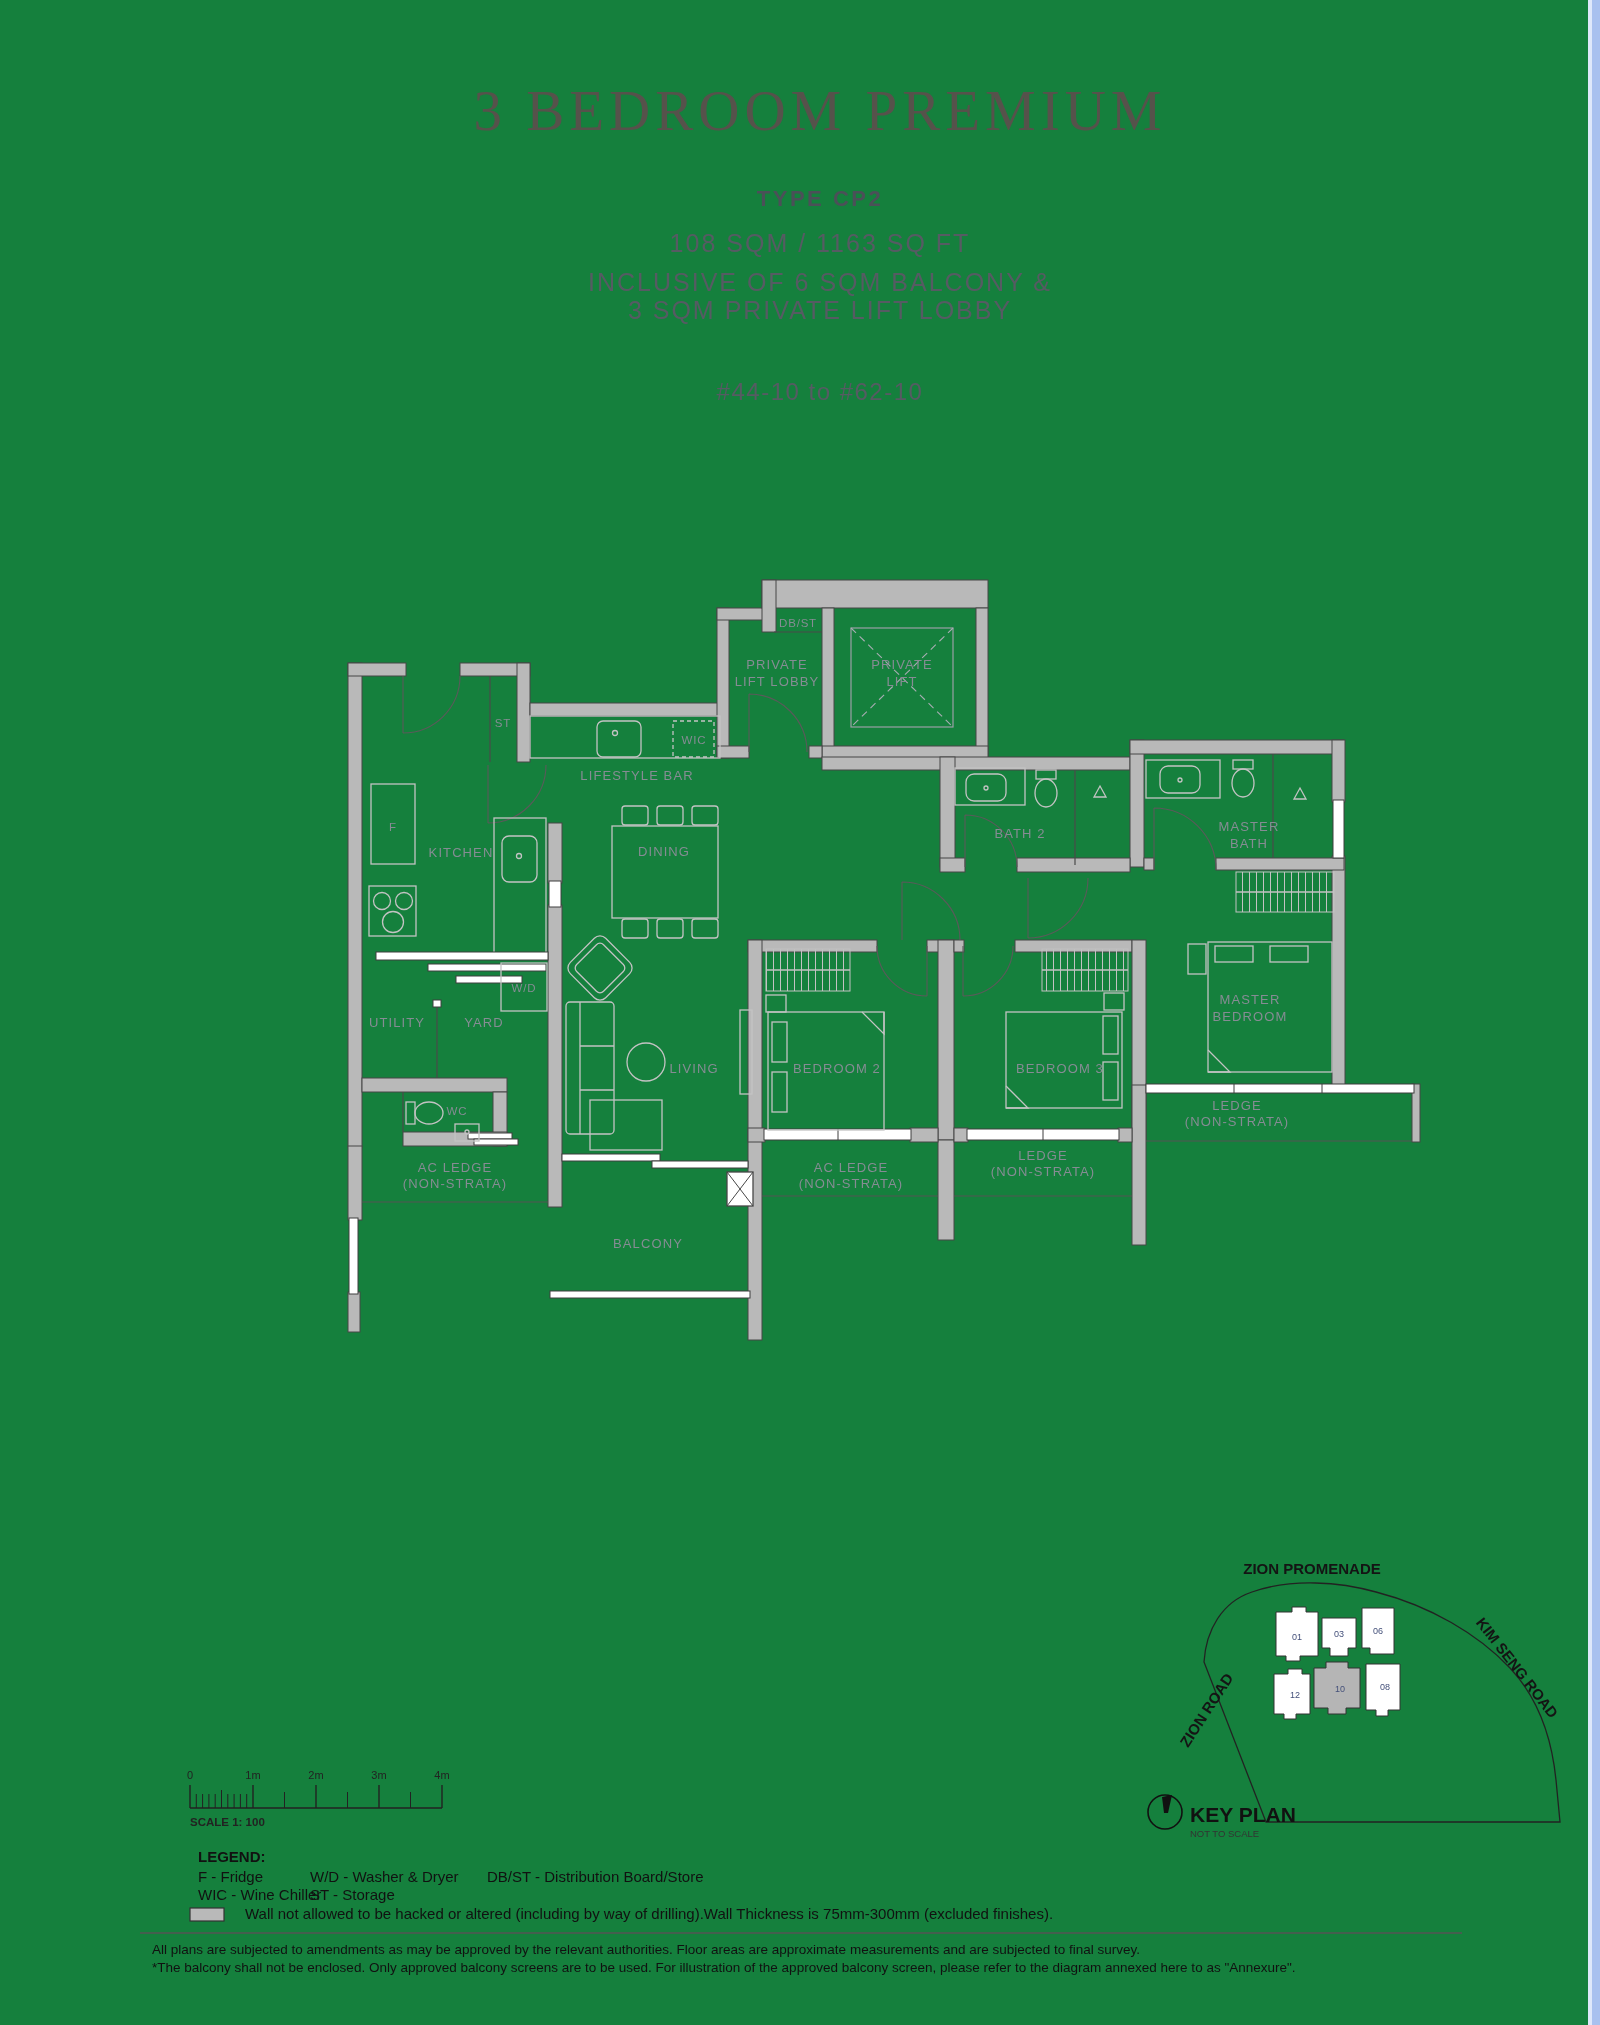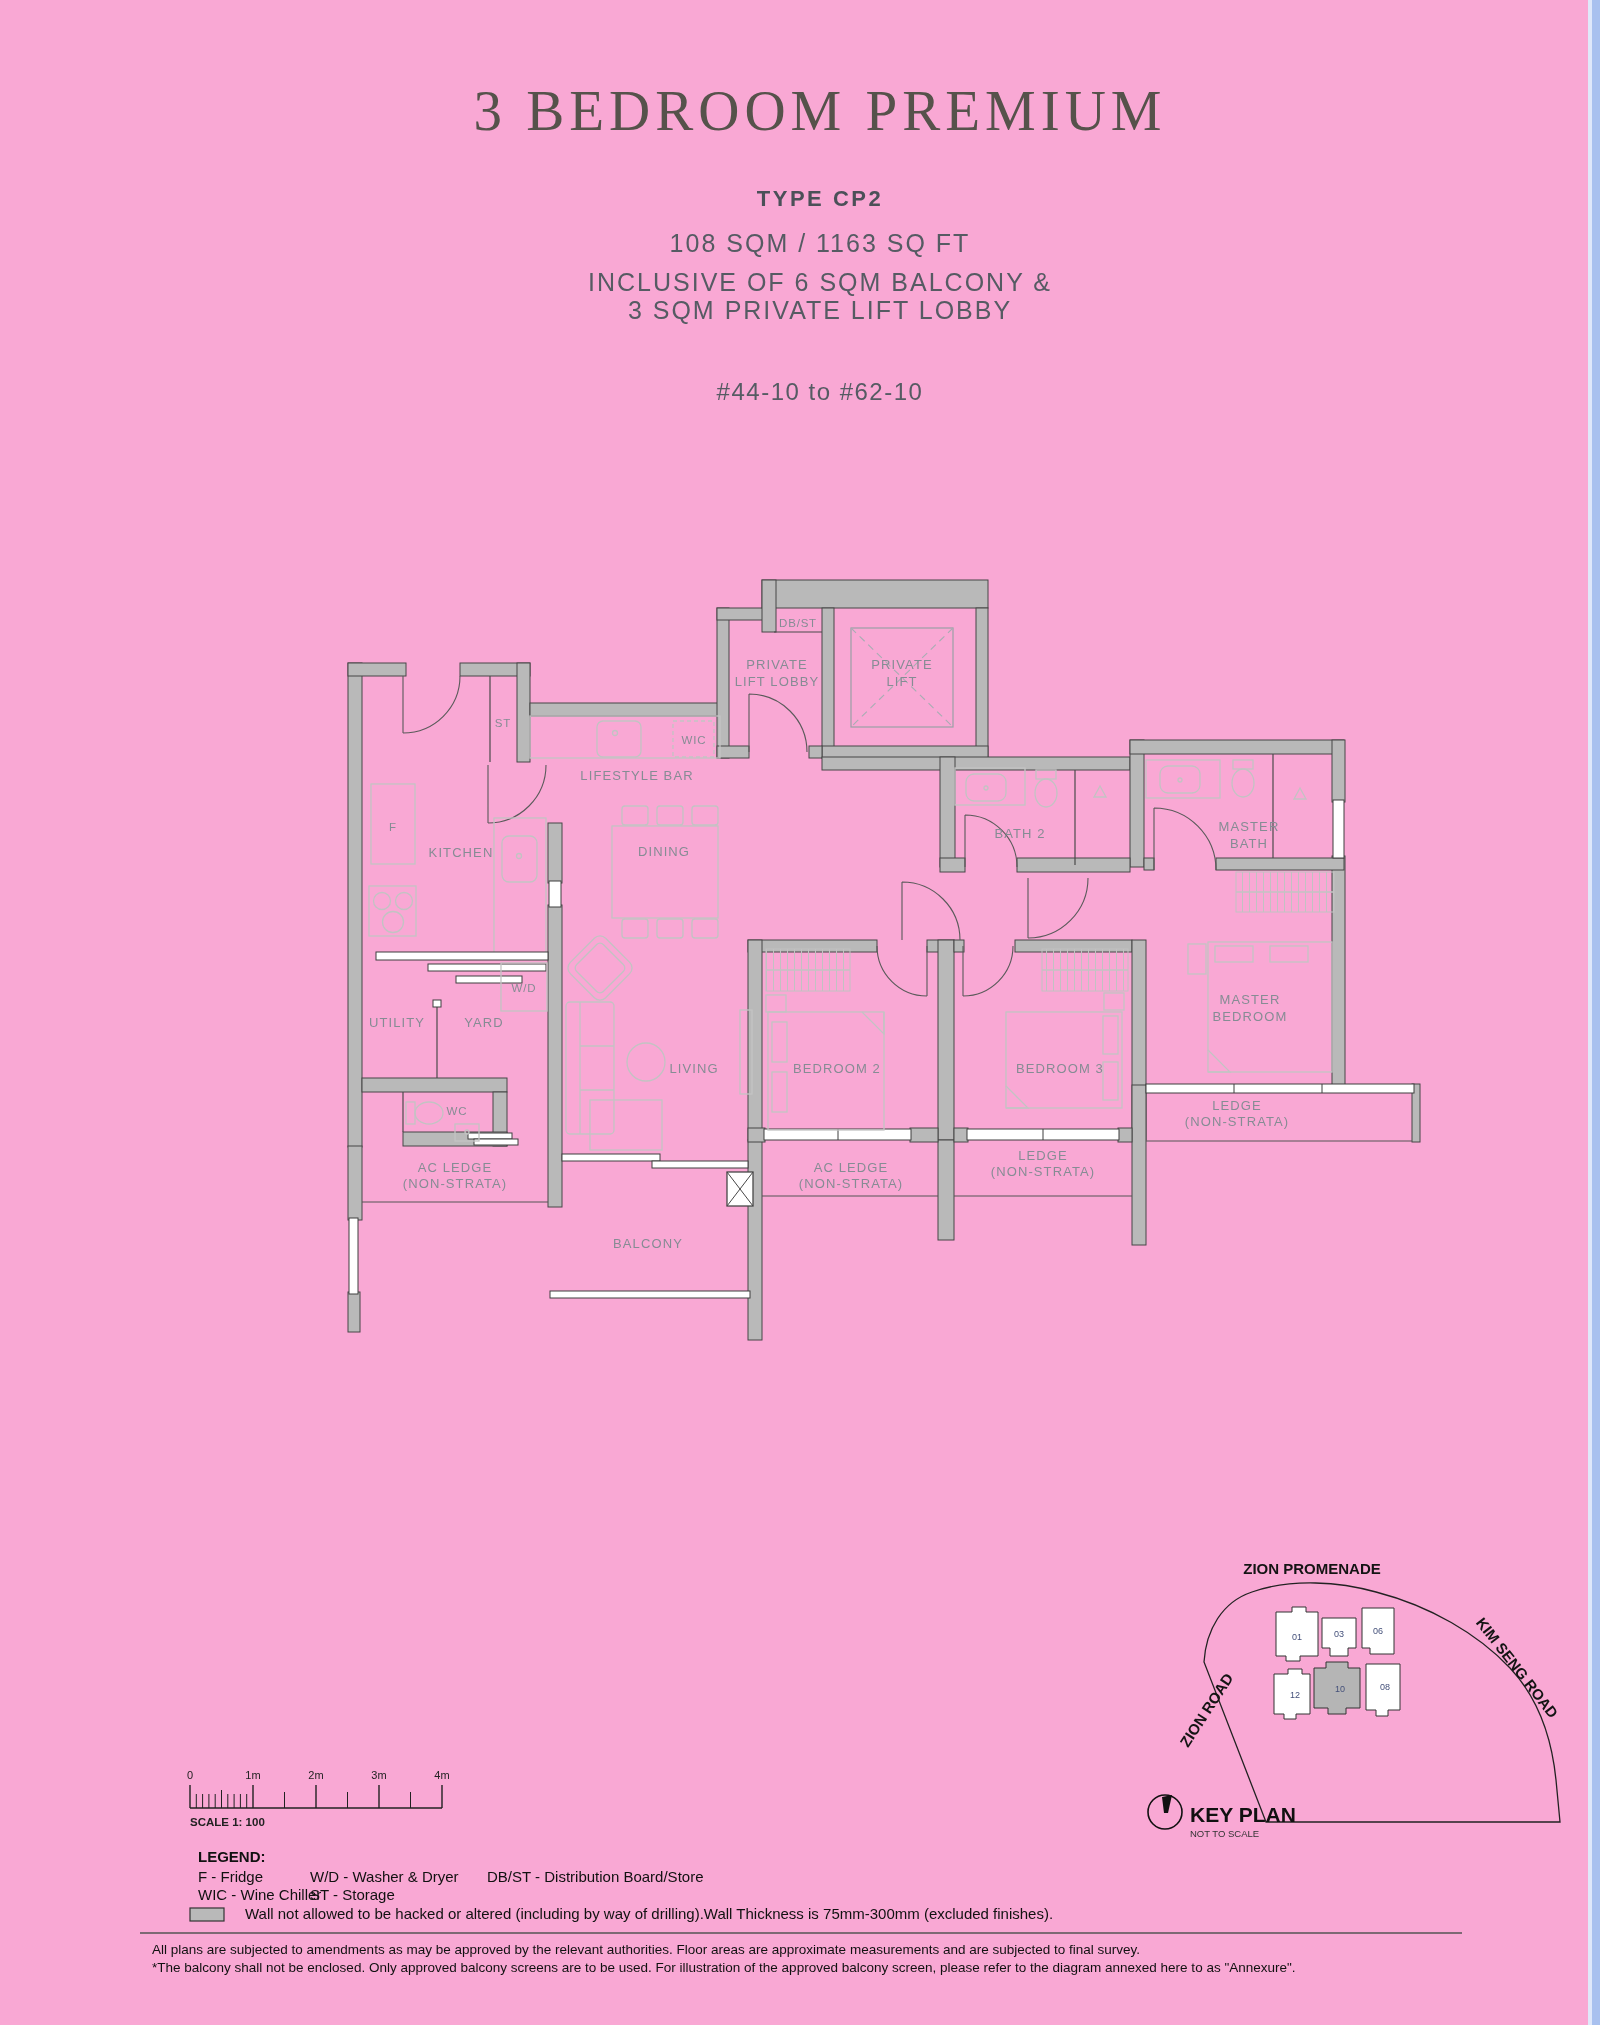--- a/index.html
+++ b/index.html
@@ -1,16 +1,16 @@
 <!DOCTYPE html>
 <html><head>
 <meta charset="utf-8">
 <style>
   html,body{margin:0;padding:0;background:#fff;}
-  .page{position:relative;width:1600px;height:2025px;background:#f9a8d4;overflow:hidden;
+  .page{position:relative;width:1600px;height:2025px;background:#15803d;overflow:hidden;
         font-family:"Liberation Sans",sans-serif;}
   svg{position:absolute;left:0;top:0;}
   .wall{fill:#b9b9b9;stroke:#474747;stroke-width:1;}
   .part{stroke:#4a4a4a;stroke-width:1.2;fill:none;}
   .thin{stroke:#555;stroke-width:1;fill:none;}
   .furn{fill:none;stroke:#c3c3c3;stroke-width:1.3;}
   .door{stroke:#5a5a5a;stroke-width:1.1;fill:none;}
   .win{fill:#ffffff;stroke:#3f3f3f;stroke-width:1;}
   .rl{font-size:13px;letter-spacing:1.1px;fill:#868c94;text-anchor:middle;}
   .rs{font-size:11.5px;letter-spacing:.8px;fill:#868c94;text-anchor:middle;}

